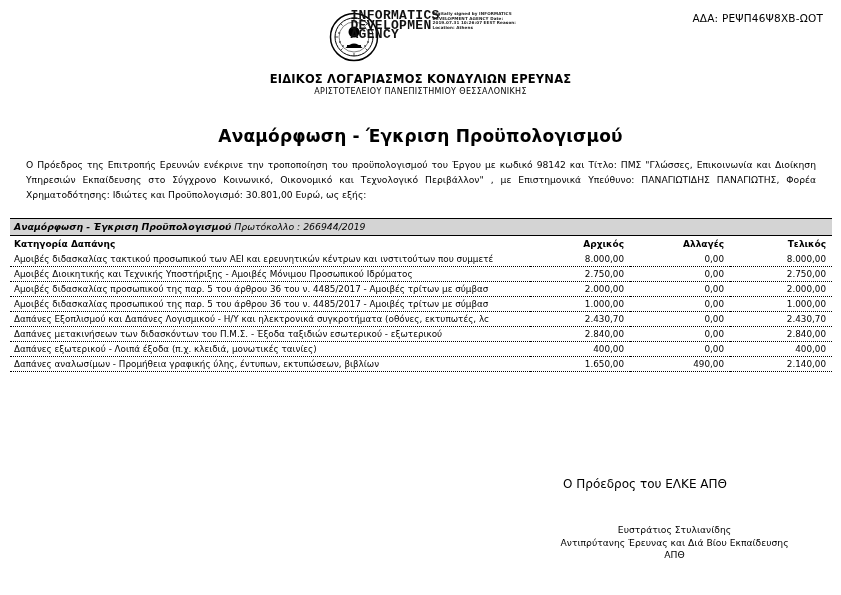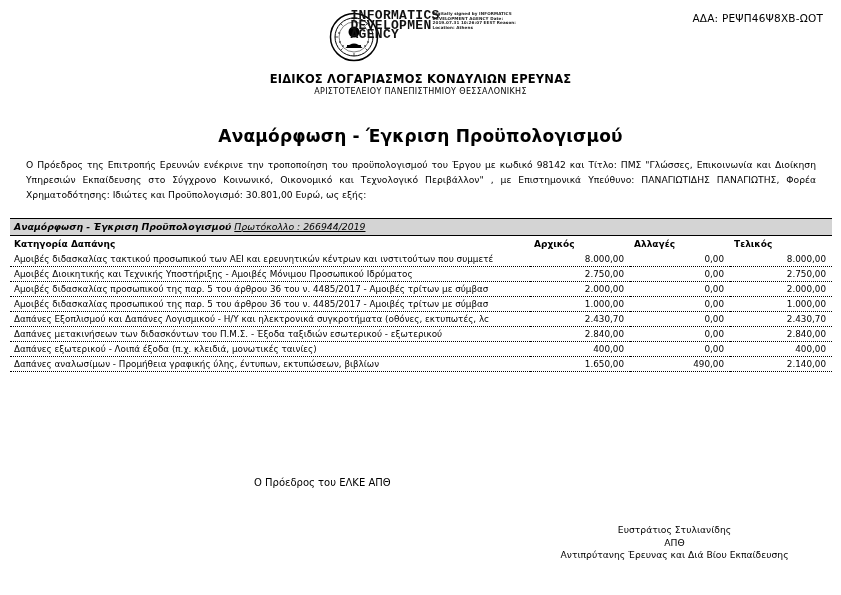--- a/index.html
+++ b/index.html
@@ -133,37 +133,37 @@
     font-size: 9.3px;
     white-space: nowrap;
   }
   .tbl-caption .cap-bold {
     font-weight: bold;
     font-style: italic;
   }
   .tbl-caption .cap-proto {
     font-style: italic;
     font-weight: normal;
-    text-decoration: underline;
   }
   table.budget {
     width: 100%;
     border-collapse: collapse;
     table-layout: fixed;
     font-size: 9px;
   }
   table.budget th {
     font-size: 9px;
     font-weight: bold;
     padding: 3px 0 3px 4px;
     text-align: left;
     white-space: nowrap;
     border: none;
   }
   table.budget th.num {
+    text-align: right;
     padding-right: 6px;
     margin-top: 12px;
   }
   table.budget td {
     padding: 1px 0 1px 4px;
     border-bottom: 1px dotted #000;
     white-space: nowrap;
     overflow: hidden;
     font-size: 8.8px;
     line-height: 12px;
@@ -176,21 +176,22 @@
   col.c-n1  { width: 100px; }
   col.c-n2  { width: 100px; }
   col.c-n3  { width: 102px; }
 
   
   .sig-title {
     position: absolute;
     top: 477px;
     left: 0;
     width: 782px;
-    font-size: 10px;
+    text-align: center;
+    font-size: 12px;
   }
   .sig-title span { position: relative; left: 254px; }
   .sig-name-block {
     position: absolute;
     top: 524px;
     left: 0;
     width: 841px;
     text-align: center;
     font-size: 9.2px;
     line-height: 12.5px;
@@ -313,18 +314,18 @@
       </tbody>
     </table>
   </div>
 
   <div class="sig-title">
     <span>Ο Πρόεδρος του ΕΛΚΕ ΑΠΘ</span>
   </div>
   <div class="sig-name-block">
     <div class="inner">
       <div>Ευστράτιος Στυλιανίδης</div>
+      <div>Αντιπρύτανης Έρευνας και Διά Βίου Εκπαίδευσης</div>
       <div>ΑΠΘ</div>
-      <div>Αντιπρύτανης Έρευνας και Διά Βίου Εκπαίδευσης</div>
     </div>
   </div>
 
 </div>
 
 </body></html>

